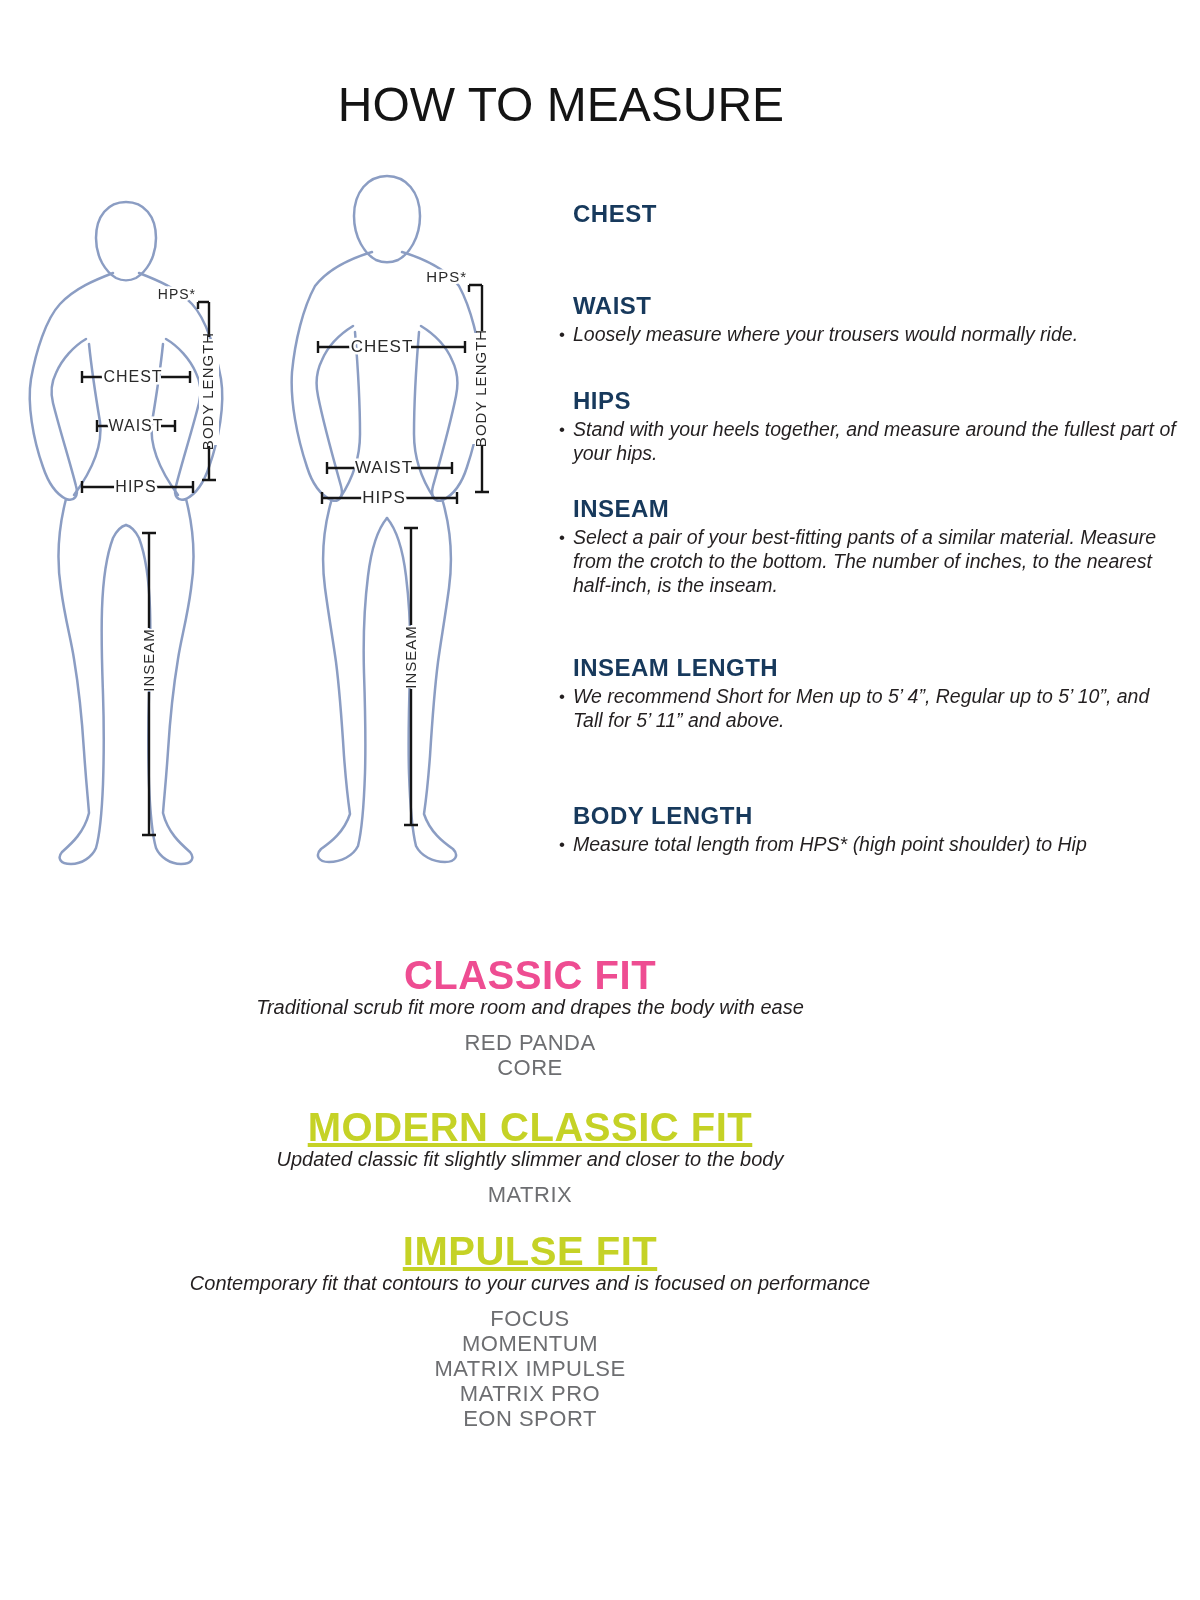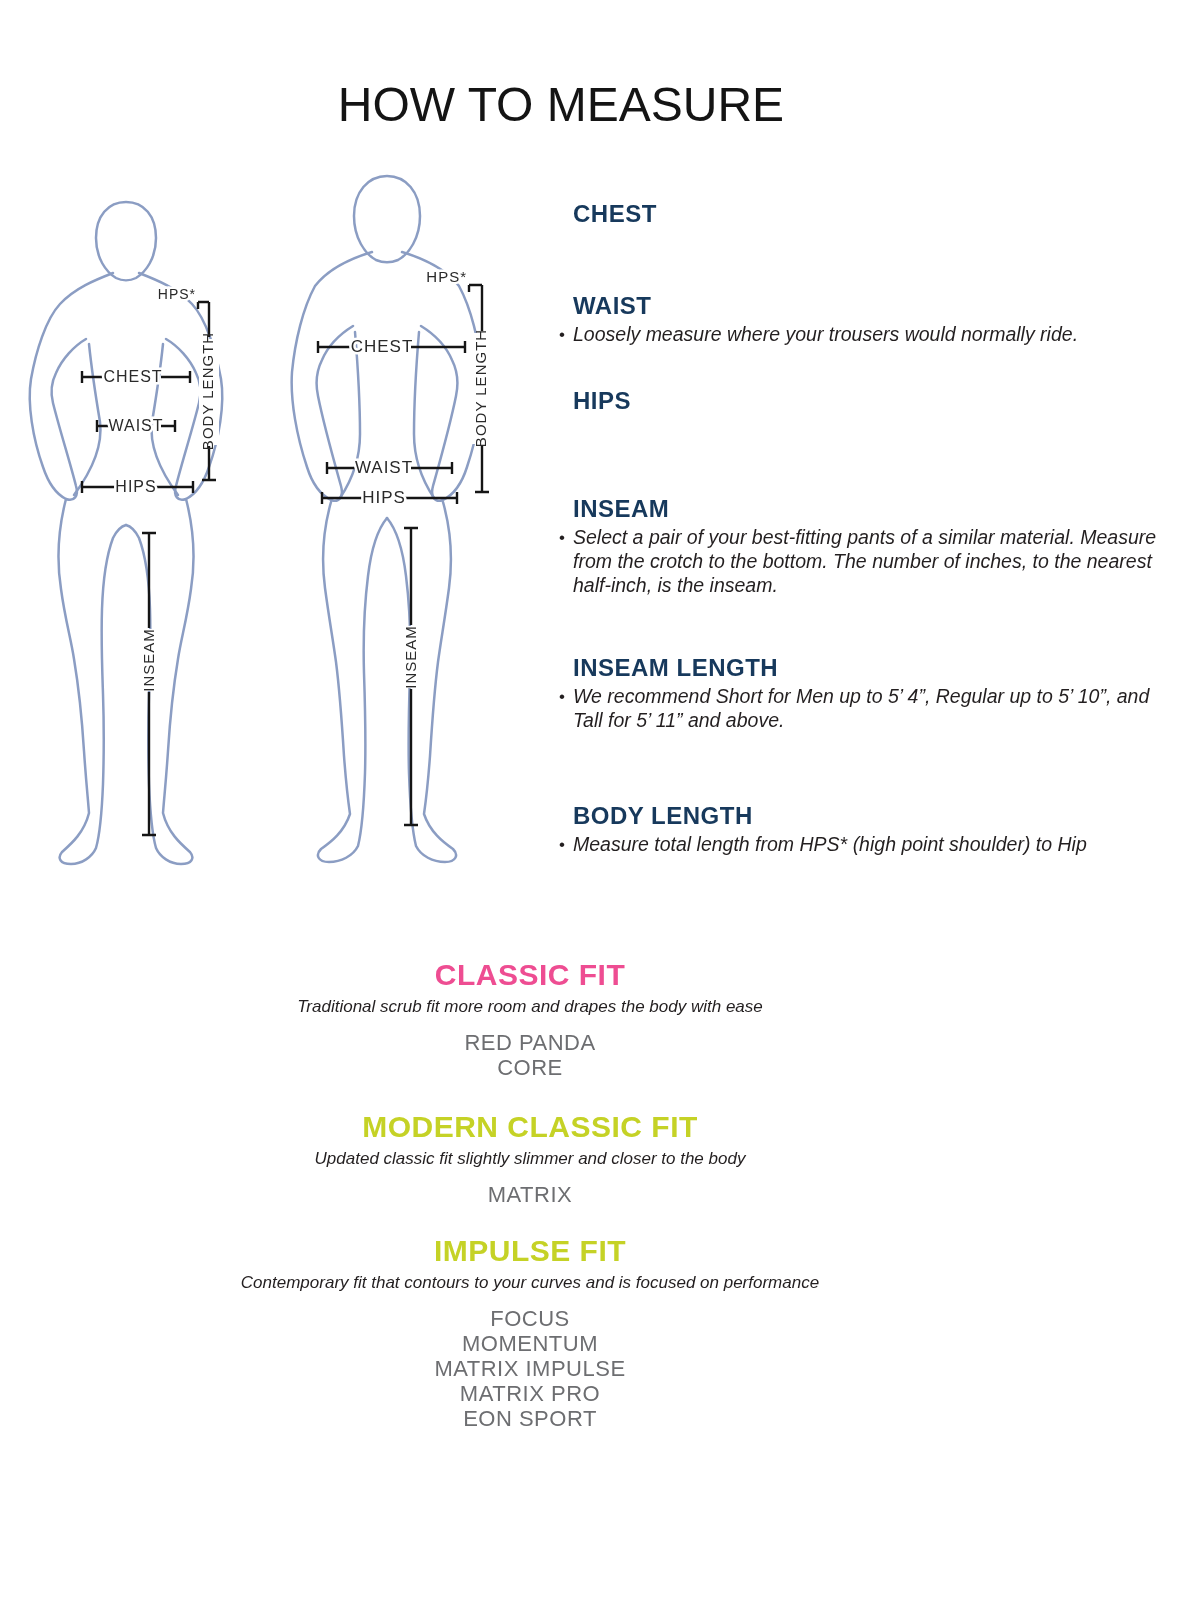--- a/index.html
+++ b/index.html
@@ -16,24 +16,24 @@
   .instr{position:absolute;left:565px;width:612px;}
   .instr h2{margin:0;padding-left:8px;font-size:24px;line-height:28px;font-weight:bold;
             color:#17395c;letter-spacing:0.5px;}
   .instr ul{margin:2px 0 0;padding:0;list-style:none;}
   .instr li{position:relative;padding-left:8px;font-size:19.5px;line-height:24px;
             font-style:italic;color:#231f20;}
   .instr li + li{margin-top:5px;}
   .instr li::before{content:"\2022";position:absolute;left:-6px;top:1px;font-size:17px;font-style:normal;}
   
   .fit{position:absolute;left:0;width:1060px;text-align:center;}
-  .fit h3{margin:0;font-size:30px;line-height:38px;font-weight:bold;letter-spacing:0.5px;}
+  .fit h3{margin:0;font-size:40px;line-height:38px;font-weight:bold;letter-spacing:0.5px;}
   .fit-pink h3{color:#ee4d92;}
-  .fit-green h3{color:#c5d226;}
-  .fit .desc{margin:0;font-size:17px;line-height:26px;font-style:italic;color:#231f20;}
+  .fit-green h3{color:#c5d226;text-decoration:underline;}
+  .fit .desc{margin:0;font-size:20px;line-height:26px;font-style:italic;color:#231f20;}
   .fit .products{margin:10px 0 0;padding:0;list-style:none;}
   .fit .products li{font-size:22px;line-height:25px;font-weight:normal;color:#6d6e71;letter-spacing:0.5px;}
 </style>
 </head>
 <body>
 
 <div class="page">
 
   <h1 class="title">HOW TO MEASURE</h1>
 
@@ -99,20 +99,23 @@
 
   <section class="instr" style="top:292px;">
     <h2>WAIST</h2>
     <ul>
         <li>Loosely measure where your trousers would normally ride.</li>
       </ul>
   </section>
 
   <section class="instr" style="top:387px;">
     <h2>HIPS</h2>
+    <ul>
+        <li>Stand with your heels together, and measure around the fullest part of your hips.</li>
+      </ul>
   </section>
 
   <section class="instr" style="top:495px;">
     <h2>INSEAM</h2>
     <ul>
         <li>Select a pair of your best-fitting pants of a similar material. Measure from the crotch to the bottom. The number of inches, to the nearest half-inch, is the inseam.</li>
       </ul>
   </section>
 
   <section class="instr" style="top:633px;margin-top:21px;">

